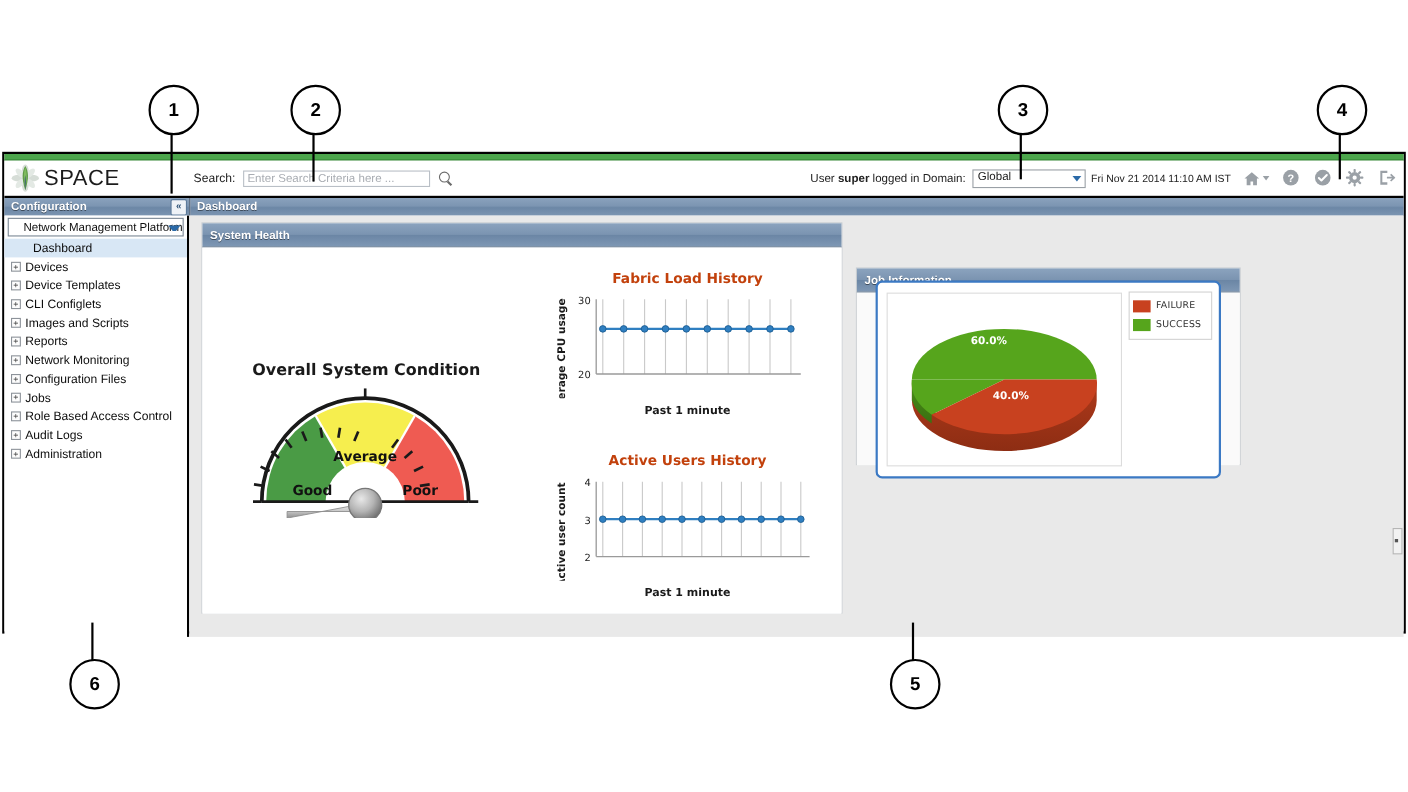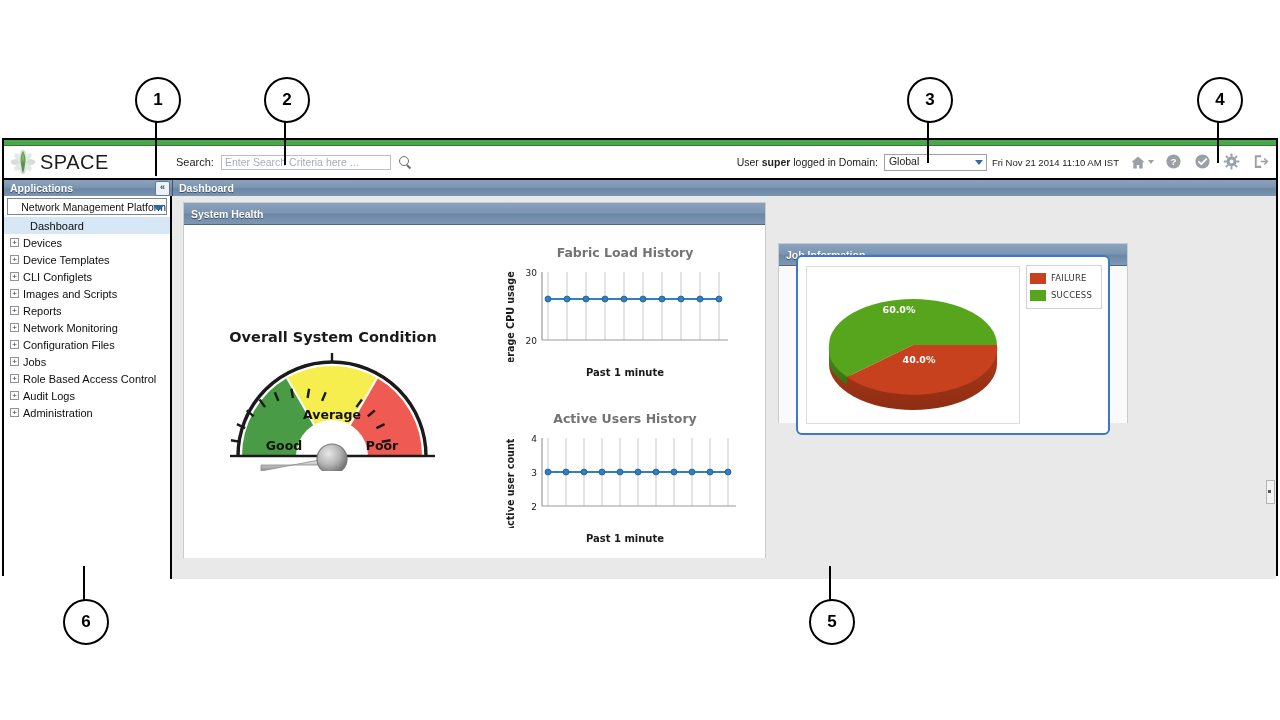--- a/index.html
+++ b/index.html
@@ -135,21 +135,21 @@
 
   .gauge-title{
     position:absolute;left:34px;top:104px;width:230px;text-align:center;
     font-size:14.5px;font-weight:bold;color:#1a1a1a;
     font-family:"DejaVu Sans", sans-serif;
   }
   .gauge-wrap{position:absolute;left:46px;top:128px;width:205px;height:118px;}
 
   .chart-box{position:absolute;}
   .chart-title{
-    text-align:center;font-size:12.5px;font-weight:bold;color:#737373;
+    text-align:center;font-size:12.5px;font-weight:bold;color:#c2410c;
     font-family:"DejaVu Sans", sans-serif;margin-bottom:2px;
   }
   .xlab{
     text-align:center;font-size:10px;font-weight:bold;color:#1a1a1a;margin-top:1px;
     font-family:"DejaVu Sans", sans-serif;
   }
   .tick{font-size:9px;fill:#1a1a1a;font-family:"DejaVu Sans", sans-serif;}
 
   #chartFabric{left:316px;top:20px;width:250px;height:122px;}
   #chartUsers{left:316px;top:186px;width:250px;height:122px;}
@@ -287,21 +287,21 @@
           <svg width="17" height="17" viewBox="0 0 24 24">
             <path d="M4 3 H13 V6 H6.6 V18 H13 V21 H4 Z" fill="#9aa0a6"></path>
             <path d="M13.5 12 H21.5 M18 8.4 L21.8 12 L18 15.6" stroke="#9aa0a6" stroke-width="2.1" fill="none" stroke-linecap="square"></path>
           </svg>
         </div>
       </div>
     </div>
 
     <div class="striprow">
       <div class="app-strip">
-        <div class="app-strip-txt">Applications</div>
+        <div class="app-strip-txt">Configuration</div>
         <div class="collapse-btn">«</div>
       </div>
       <div class="dash-strip">
         <div class="dash-strip-txt">Dashboard</div>
       </div>
     </div>
 
     <div class="bodyrow">
 
       <div class="sidebar">

